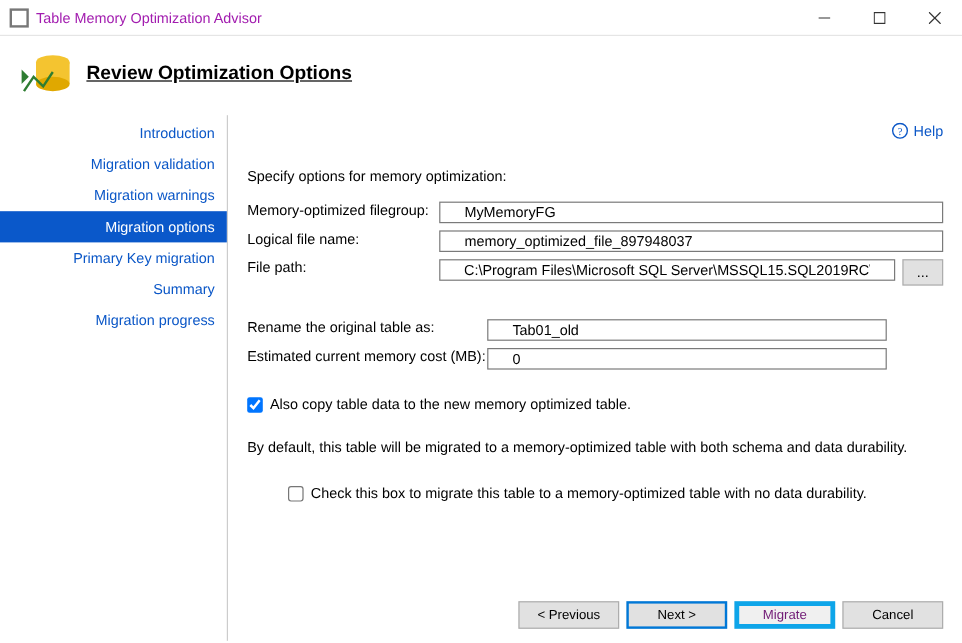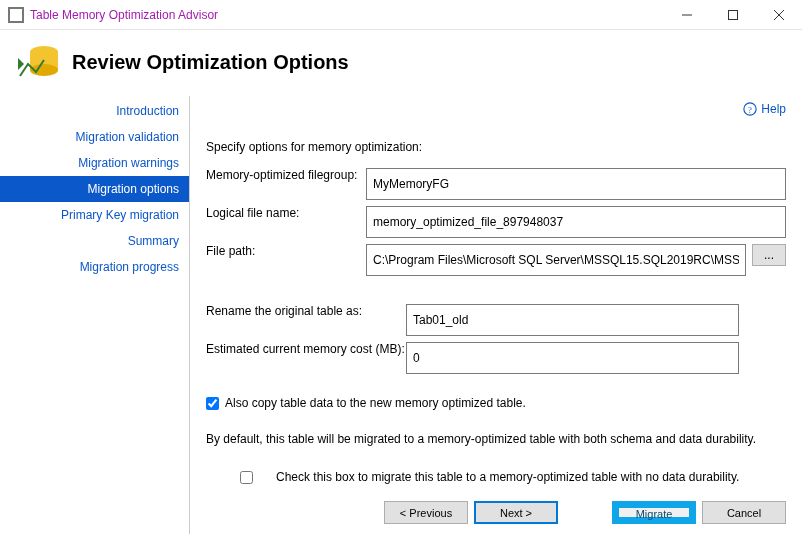--- a/index.html
+++ b/index.html
@@ -43,23 +43,24 @@
     display:flex;
     align-items:center;
     padding: 10px 14px 12px 14px;
   }
   .header-icon {
     width:48px; height:44px;
     margin-right: 10px;
     position:relative;
   }
   .header-title {
-    font-size:20px;
+    font-size:16px;
     font-weight:bold;
     color:#000;
+    text-decoration:underline;
   }
   .body {
     display:flex;
     height: calc(536px - 30px - 68px);
   }
   .sidebar {
     width:190px;
     border-right:1px solid #ccc;
     padding-top:2px;
     text-align:right;
@@ -94,23 +95,23 @@
   .form-row {
     display:flex;
     align-items:flex-start;
     margin-bottom:6px;
   }
   .form-label {
     width:160px;
   }
   .field {
     flex:1;
-    height:32px;
+    height:18px;
     border:1px solid #7a7a7a;
-    padding:1px 6px;
+    padding:1px 20px;
     font-size:12px;
     line-height:17px;
     background:#fff;
   }
   .ro { background:#fff; color:#000; }
   .filepath-row .field { flex:1; }
   .browse-btn {
     width:34px; height:22px;
     border:1px solid #adadad;
     background:#e1e1e1;
@@ -123,42 +124,41 @@
     display:flex;
     align-items:center;
     gap:6px;
     margin-top:22px;
     margin-bottom:22px;
   }
   input[type="checkbox"]{
     width:13px; height:13px;
   }
   .desc-text { margin-bottom:24px; }
-  .indent-check { margin-left:34px; display:flex; align-items:center; gap:23px; }
+  .indent-check { margin-left:34px; display:flex; align-items:center; gap:6px; }
   .footer {
     position:absolute;
     bottom:10px; right:16px;
     display:flex;
     gap:6px;
   }
   .btn {
     width:84px; height:23px;
     border:1px solid #adadad;
     background:#e1e1e1;
     font-size:11px;
   }
   .btn.primary {
     border:2px solid #0078d7;
     background:#e1e1e1;
   }
   .btn:disabled {
-    color:#0c4a6e;
-    border:7px solid #0ea5e9;
+    color:#701a75;
+    border:4px solid #0ea5e9;
     background:#f0f0f0;
-    margin-left:48px;
   }
 </style>
 </head>
 <body>
 
 <div class="titlebar">
   <span class="titlebar-icon"></span>
   <span class="titlebar-text">Table Memory Optimization Advisor</span>
   <span class="spacer"></span>
   <div class="winbtn">

